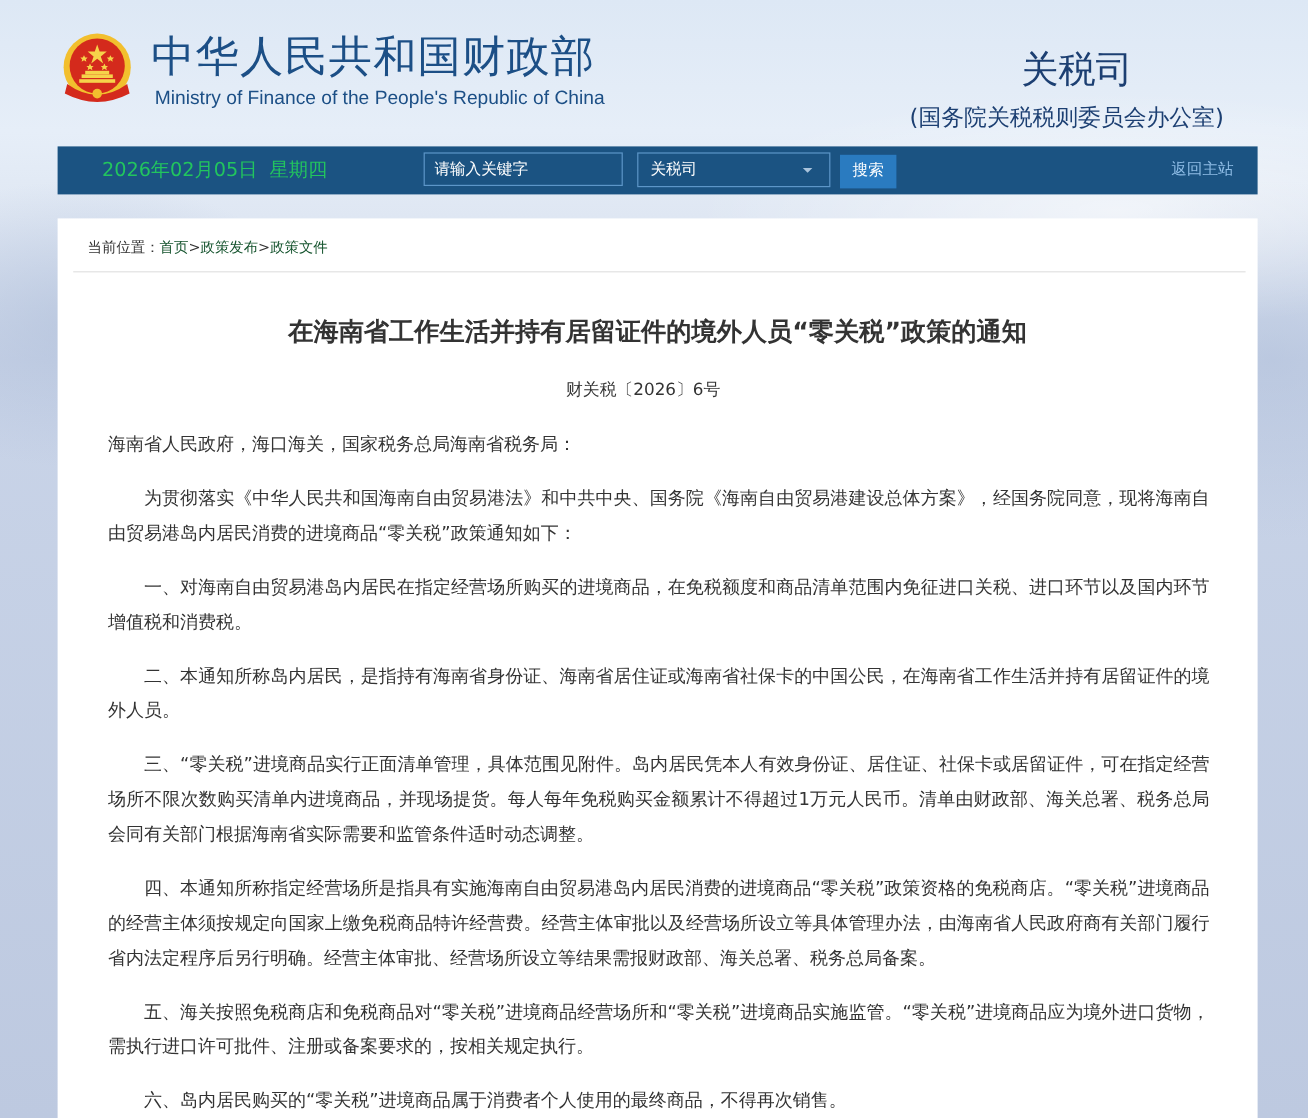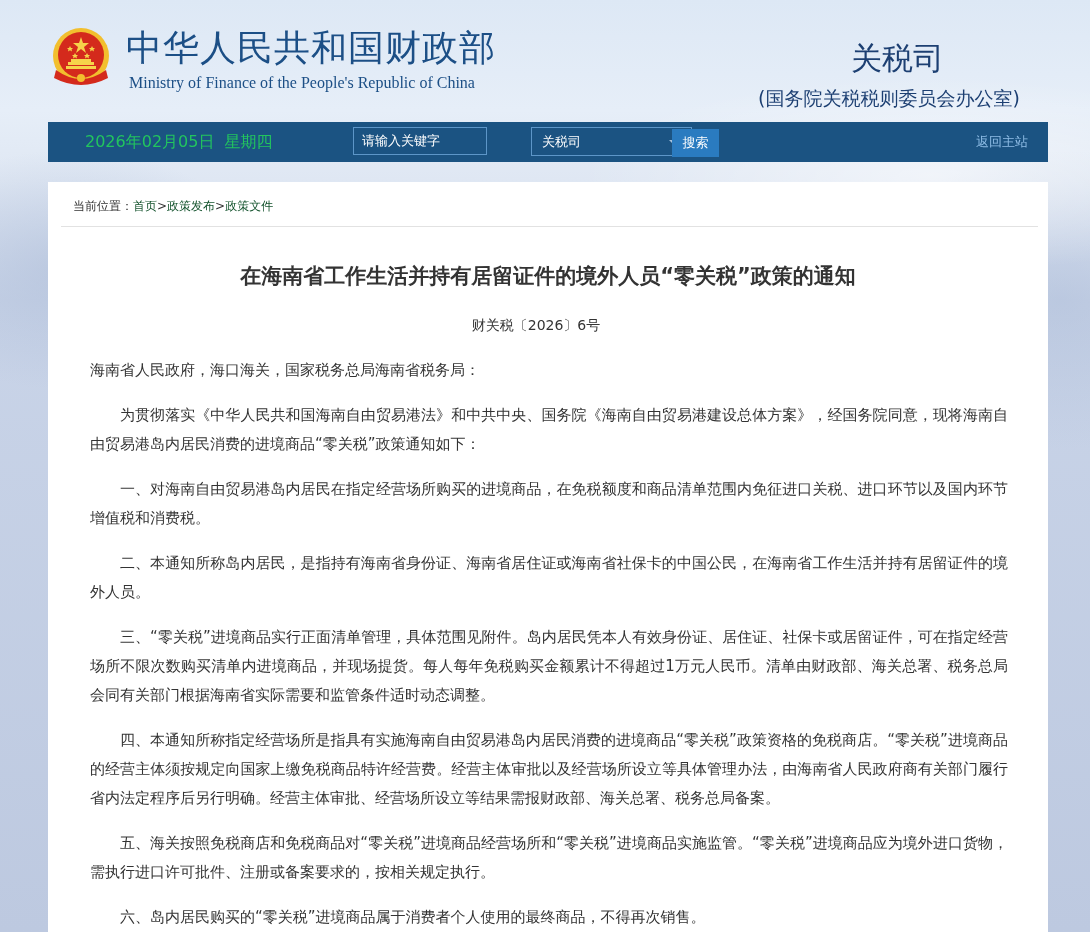--- a/index.html
+++ b/index.html
@@ -16,59 +16,59 @@
   
   .header { position: absolute; left: 0; top: 0; width: 1090px; height: 120px; }
   .emblem { position: absolute; left: 50px; top: 26px; width: 62px; height: 64px; }
   .logo-cn {
     position: absolute; left: 126px; top: 28px;
     font-family: "DejaVu Sans", sans-serif; font-weight: normal;
     font-size: 36px; letter-spacing: 1px; color: #1c4f86; line-height: 40px;
   }
   .logo-en {
     position: absolute; left: 129px; top: 73px;
-    font-family: Liberation Serif, serif;
+    font-family: Liberation Sans, sans-serif;
     font-size: 16px; color: #1c4f86; line-height: 20px;
   }
   .dept-title {
     position: absolute; left: 851px; top: 40px;
     font-size: 31px; color: #1c3f72; line-height: 36px;
   }
   .dept-sub {
     position: absolute; left: 758px; top: 86px;
     font-size: 19px; color: #1c3f72; line-height: 24px;
   }
   
   .navbar {
     position: absolute; left: 48px; top: 122px; width: 1000px; height: 40px;
     background: #1b5382;
   }
   .date-text {
     position: absolute; left: 20px; top: 0; line-height: 40px;
     color: #22c55e; font-size: 16px; margin-left: 17px;
   }
   .search-input {
-    position: absolute; left: 305px; top: 5px; width: 134px; height: 28px;
+    position: absolute; left: 305px; top: 5px; width: 166px; height: 28px;
     border: 1px solid #5d96c8; background: transparent; color: #ffffff;
     font-size: 13px; padding: 0 8px; box-sizing: border-box; line-height: 26px;
     font-family: Liberation Serif, serif; outline: none;
   }
   .search-input::placeholder { color: #ffffff; }
   .scope-select {
     position: absolute; left: 483px; top: 5px; width: 161px; height: 29px;
     border: 1px solid #5d96c8; box-sizing: border-box; color: #ffffff;
     font-size: 13px; line-height: 27px; padding-left: 10px;
   }
   .scope-select .arrow {
     position: absolute; right: 14px; top: 12px; width: 0; height: 0;
     border-left: 4px solid transparent; border-right: 4px solid transparent;
     border-top: 4px solid #a9c3dc;
   }
   .search-btn {
-    position: absolute; left: 624px; top: 7px; width: 47px; height: 28px;
+    position: absolute; left: 652px; top: 7px; width: 47px; height: 28px;
     background: #2a7bc0; color: #ffffff; border: none; font-size: 13px;
     line-height: 28px; text-align: center; cursor: pointer; padding: 0;
     font-family: "DejaVu Sans", sans-serif;
   }
   .home-link {
     position: absolute; right: 20px; top: 0; line-height: 40px;
     color: #8fbde6; font-size: 13px; text-decoration: none;
   }
   
   .content {

